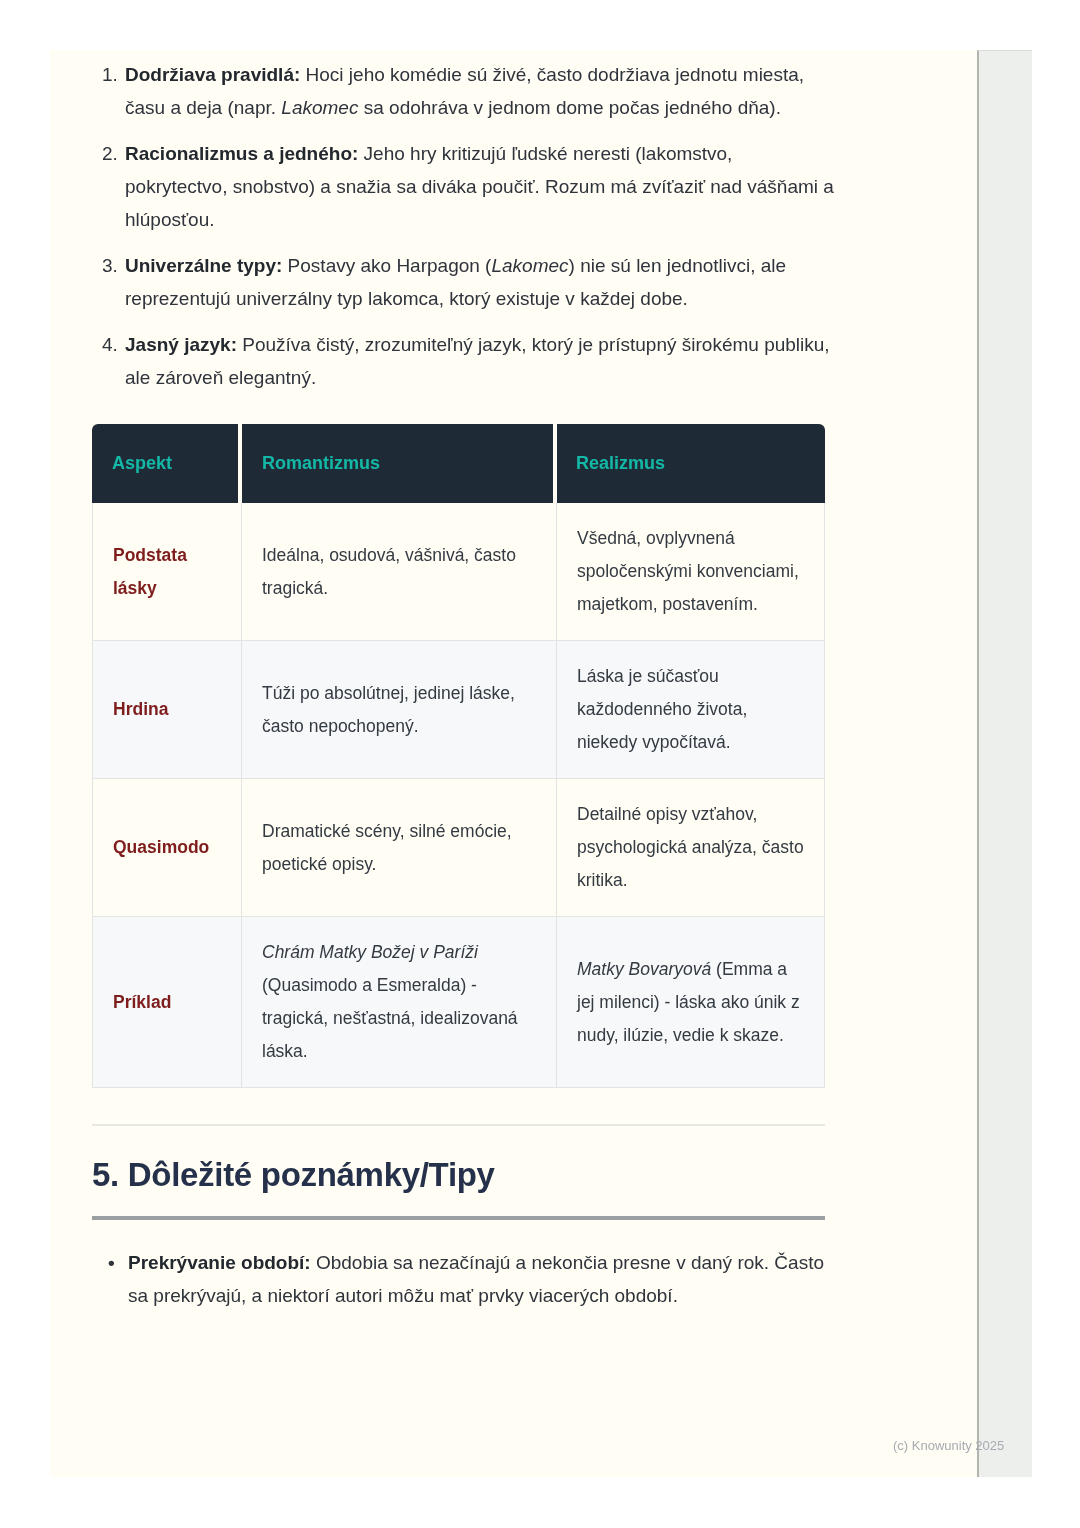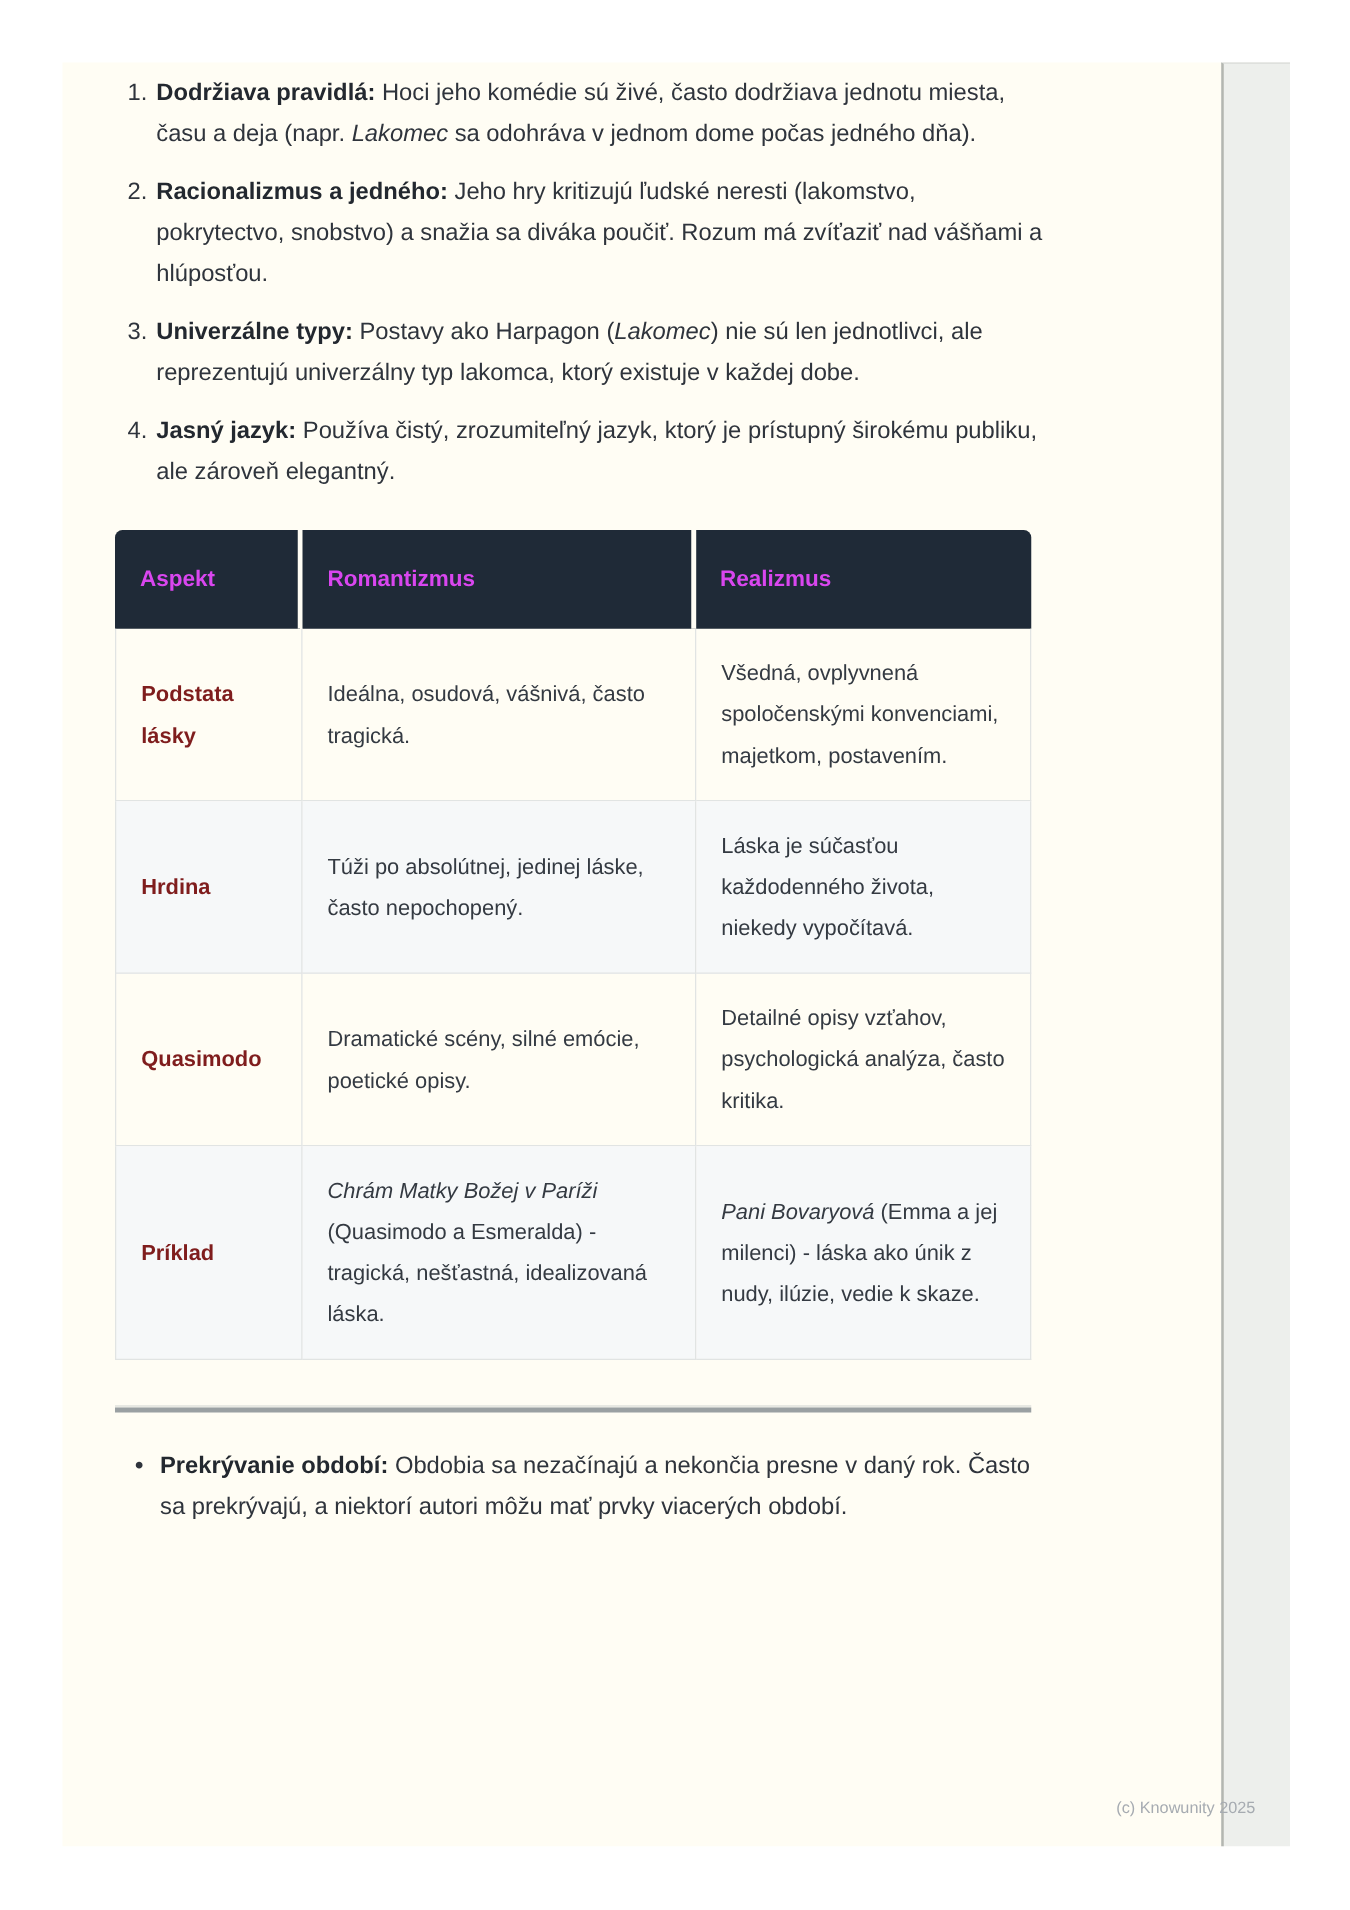--- a/index.html
+++ b/index.html
@@ -40,21 +40,21 @@
   .example-heading {
     font-weight:bold; color:#1c2128;
     margin:16px 0 0 0;
   }
   table.compare {
     border-collapse:separate; border-spacing:0;
     width:733px; margin-top:30px;
     table-layout:fixed;
   }
   table.compare thead th {
-    background:#1f2a37; color:#d946ef;
+    background:#1f2a37; color:#14b8a6;
     font-size:18px; font-weight:bold; text-align:left;
     padding:23px 20px;
     border-right:4px solid #fffdf4;
   }
   table.compare thead th:first-child { border-top-left-radius:6px; }
   table.compare thead th:last-child { border-right:none; border-top-right-radius:6px;padding-left:19px; }
   table.compare tbody td {
     padding:19px 20px;
     font-size:17.5px; line-height:33px;
     vertical-align:middle;
@@ -143,27 +143,28 @@
         <td><em class="ital"></em><span>Láska je súčasťou každodenného života, niekedy vypočítavá.</span></td>
       </tr>
       <tr>
         <td>Quasimodo</td>
         <td><em class="ital"></em><span>Dramatické scény, silné emócie, poetické opisy.</span></td>
         <td><em class="ital"></em><span>Detailné opisy vzťahov, psychologická analýza, často kritika.</span></td>
       </tr>
       <tr>
         <td>Príklad</td>
         <td><em class="ital">Chrám Matky Božej v Paríži</em><span> (Quasimodo a Esmeralda) - tragická, nešťastná, idealizovaná láska.</span></td>
-        <td><em class="ital">Pani Bovaryová</em><span> (Emma a jej milenci) - láska ako únik z nudy, ilúzie, vedie k skaze.</span></td>
+        <td><em class="ital">Matky Bovaryová</em><span> (Emma a jej milenci) - láska ako únik z nudy, ilúzie, vedie k skaze.</span></td>
       </tr>
     </tbody>
   </table>
 
   <hr class="thin">
 
+  <h2 class="section-heading">5. Dôležité poznámky/Tipy</h2>
 
   <hr class="thick">
 
   <ul class="bulletlist">
     <li>
       <span class="bullet">•</span>
       <div class="li-body"><strong class="lead">Prekrývanie období:</strong><span> Obdobia sa nezačínajú a nekončia presne v daný rok. Často sa prekrývajú, a niektorí autori môžu mať prvky viacerých období.</span></div>
     </li>
   </ul>
 

